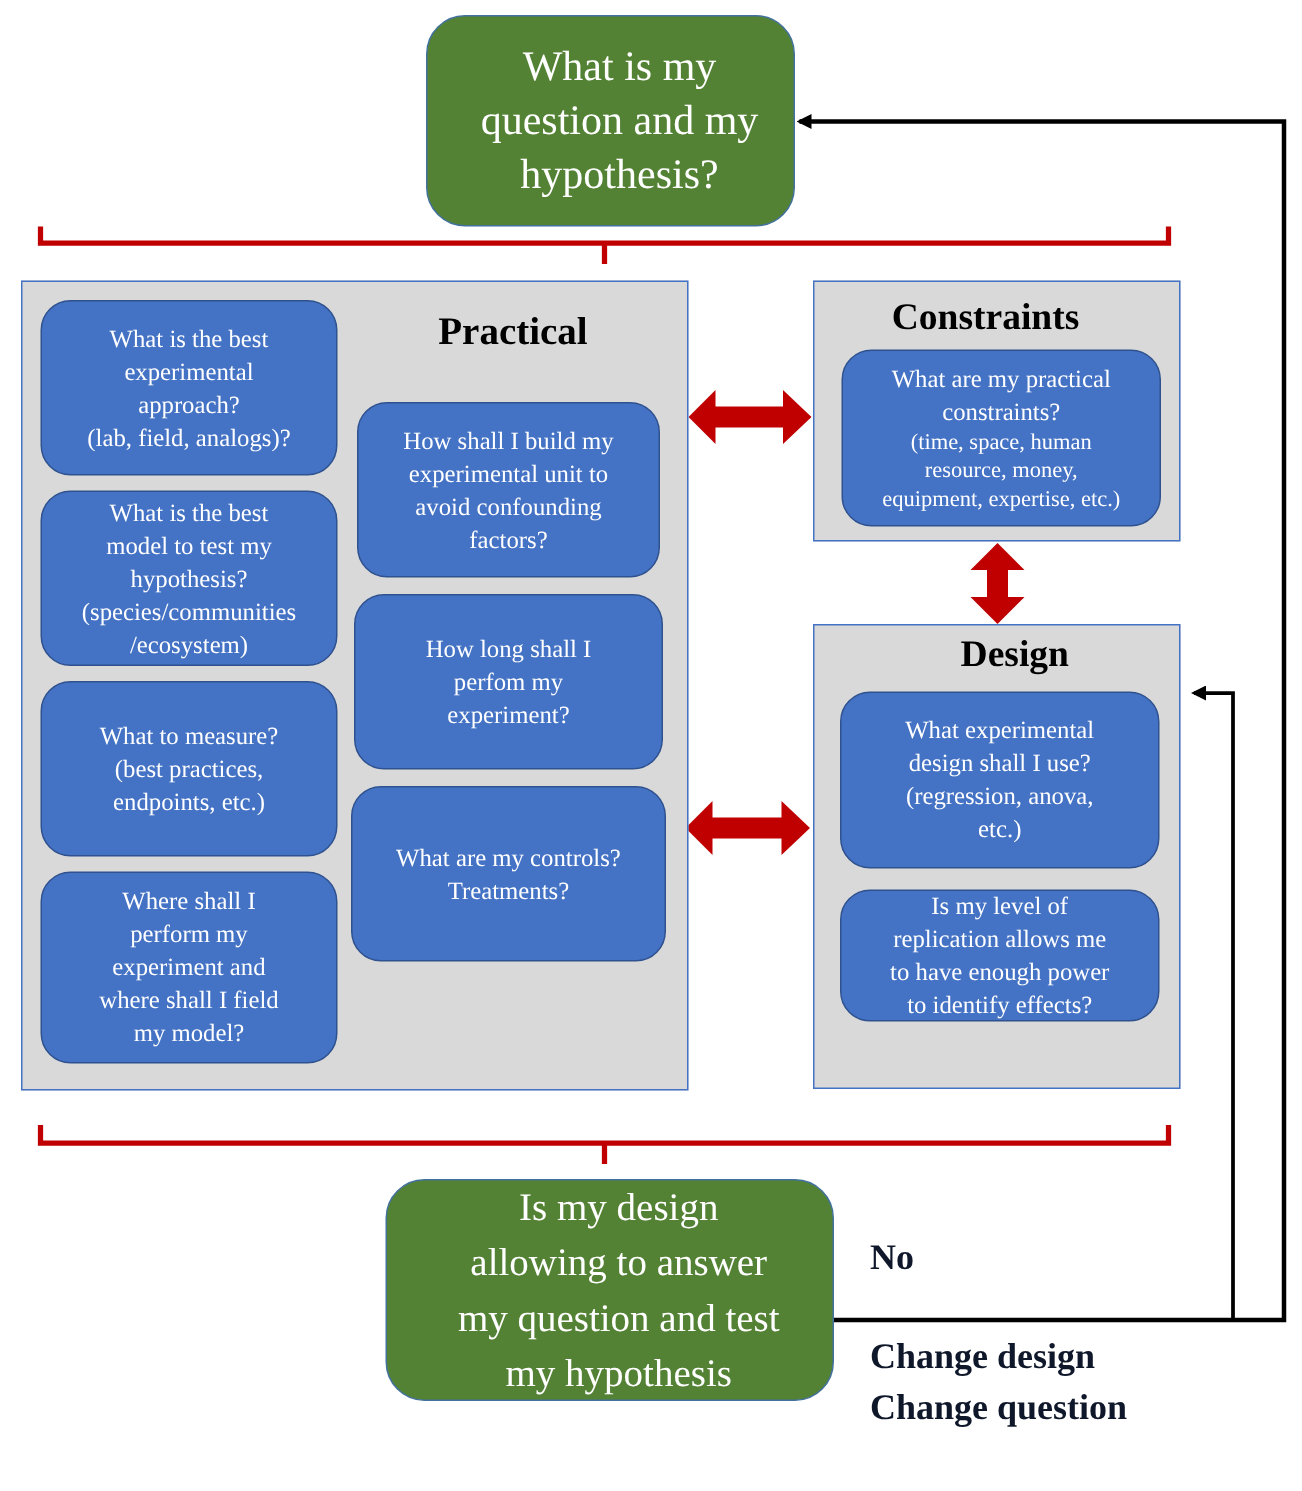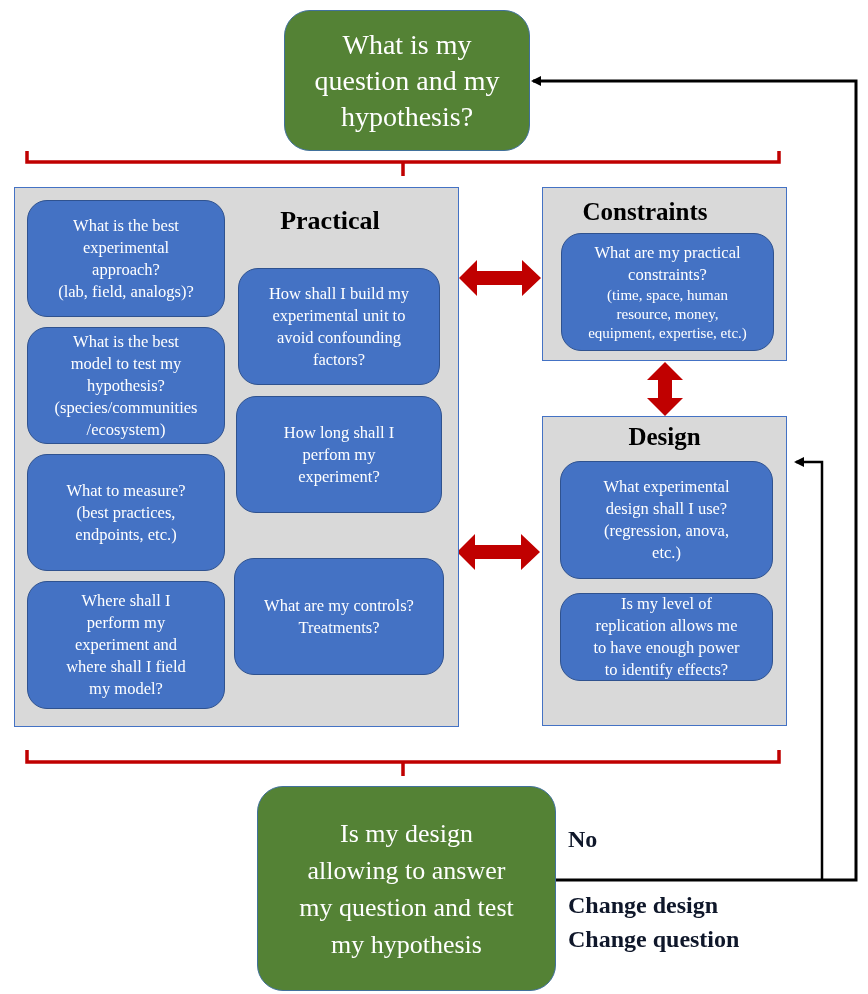--- a/index.html
+++ b/index.html
@@ -1,17 +1,17 @@
 <!DOCTYPE html>
 <html><head>
 <meta charset="utf-8">
 <style>
   html, body { margin:0; padding:0; background:#ffffff; }
   body { width:868px; height:994px; position:relative; overflow:hidden; font-family:"Liberation Serif", serif; }
-  .abs { position:absolute; }
+  .abs { position:absolute;padding-left:12px; }
   .green { background:#548235; border:1.5px solid #41719c; border-radius:26px; color:#ffffff; display:flex; align-items:center; justify-content:center; text-align:center; box-sizing:border-box; }
   .panel { background:#d9d9d9; border:1.5px solid #4472c4; box-sizing:border-box; }
   .blue { background:#4472c4; border:1.5px solid #2f528f; border-radius:20px; color:#ffffff; display:flex; align-items:center; justify-content:center; text-align:center; box-sizing:border-box; font-size:16.5px; line-height:22px; padding:16px 8px; white-space:pre-line; }
   .heading { font-weight:bold; color:#000000; text-align:center; }
   .red-label { color:#0f172a; font-weight:bold; font-size:24px; line-height:34px; }
   svg.overlay { position:absolute; left:0; top:0; }
 </style>
 </head>
 <body>
 
@@ -59,21 +59,21 @@
 where shall I field
 my model?</div>
 
 <div class="abs blue" style="left:238px; top:268px; width:202px; height:117px;">How shall I build my
 experimental unit to
 avoid confounding
 factors?</div>
 <div class="abs blue" style="left:236px; top:396px; width:206px; height:117px;">How long shall I
 perfom my
 experiment?</div>
-<div class="abs blue" style="left:234px; top:524px; width:210px; height:117px;margin-top:34px;">What are my controls?
+<div class="abs blue" style="left:234px; top:524px; width:210px; height:117px;">What are my controls?
 Treatments?</div>
 
 <div class="abs panel" style="left:542px; top:187px; width:245px; height:174px;"></div>
 <div class="abs heading" style="left:542px; top:198px; width:206px; font-size:25px;">Constraints</div>
 <div class="abs blue" style="left:561px; top:233px; width:213px; height:118px; flex-direction:column;">
   <span style="font-size:16.5px; line-height:22px; white-space:pre-line;">What are my practical
 constraints?</span>
   <span style="font-size:15px; line-height:19px; white-space:pre-line;">(time, space, human
 resource, money,
 equipment, expertise, etc.)</span>
@@ -83,20 +83,20 @@
 <div class="abs heading" style="left:542px; top:423px; width:245px; font-size:25px;">Design</div>
 <div class="abs blue" style="left:560px; top:461px; width:213px; height:118px;">What experimental
 design shall I use?
 (regression, anova,
 etc.)</div>
 <div class="abs blue" style="left:560px; top:593px; width:213px; height:88px;">Is my level  of
 replication allows me
 to have enough power
 to identify effects?</div>
 
-<div class="abs green" style="left:257px; top:786px; width:299px; height:205px; font-size:26px; line-height:37px; white-space:pre-line;">Is my design
+<div class="abs green" style="left:257px; top:786px; width:299px; height:148px; font-size:26px; line-height:37px; white-space:pre-line;">Is my design
 allowing to answer
 my question and test
 my hypothesis</div>
 
 <div class="abs red-label" style="left:568px; top:822px;">No</div>
 <div class="abs red-label" style="left:568px; top:888px;">Change design</div>
 <div class="abs red-label" style="left:568px; top:922px;">Change question</div>
 
 </body></html>

